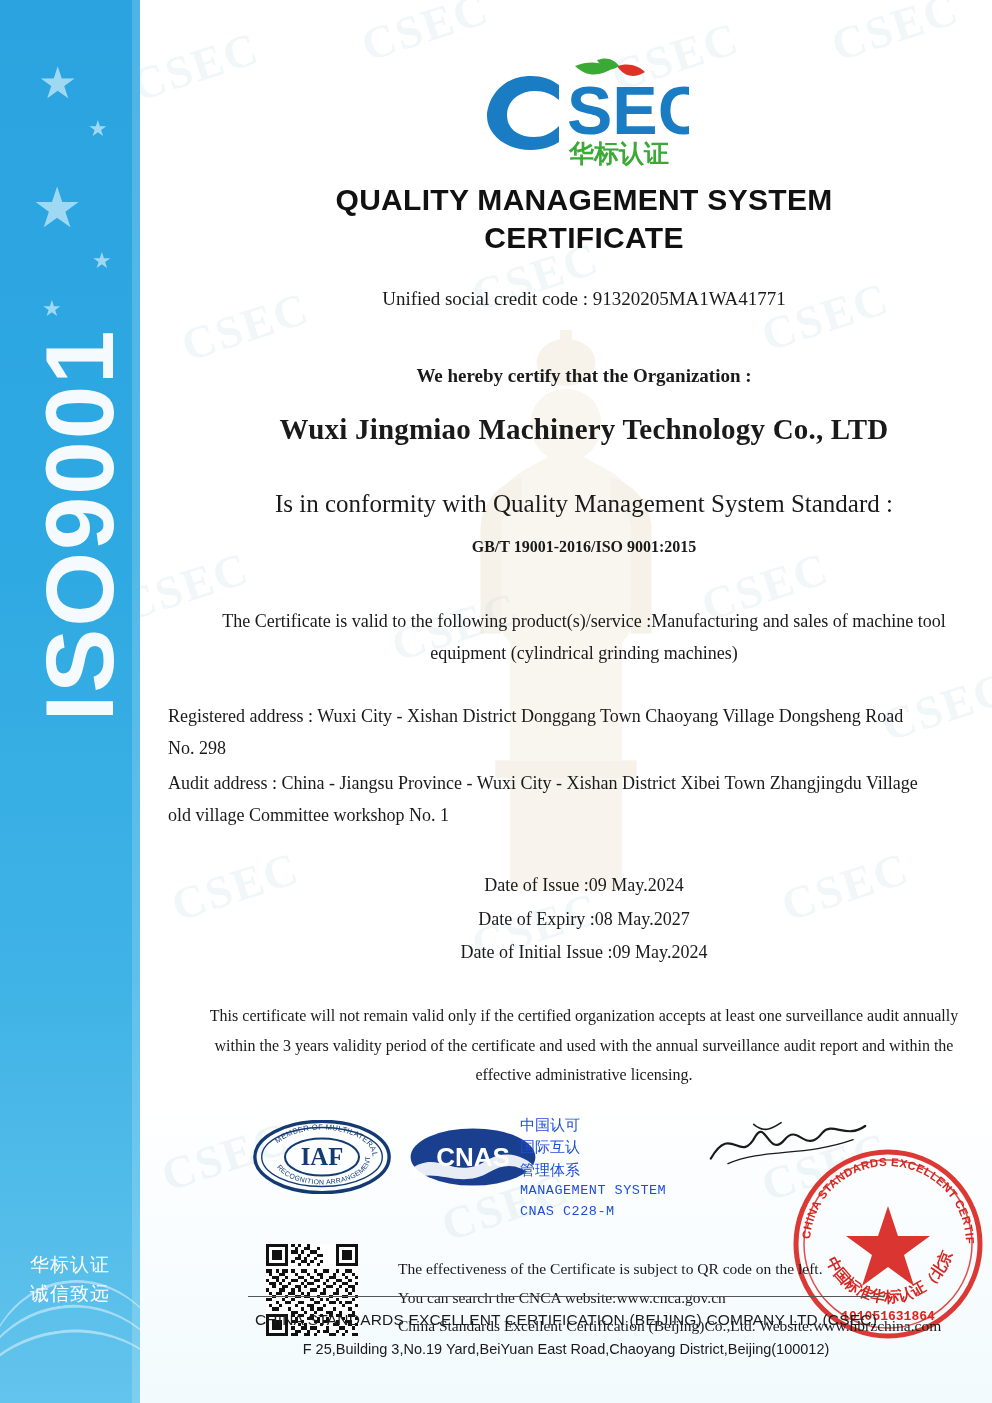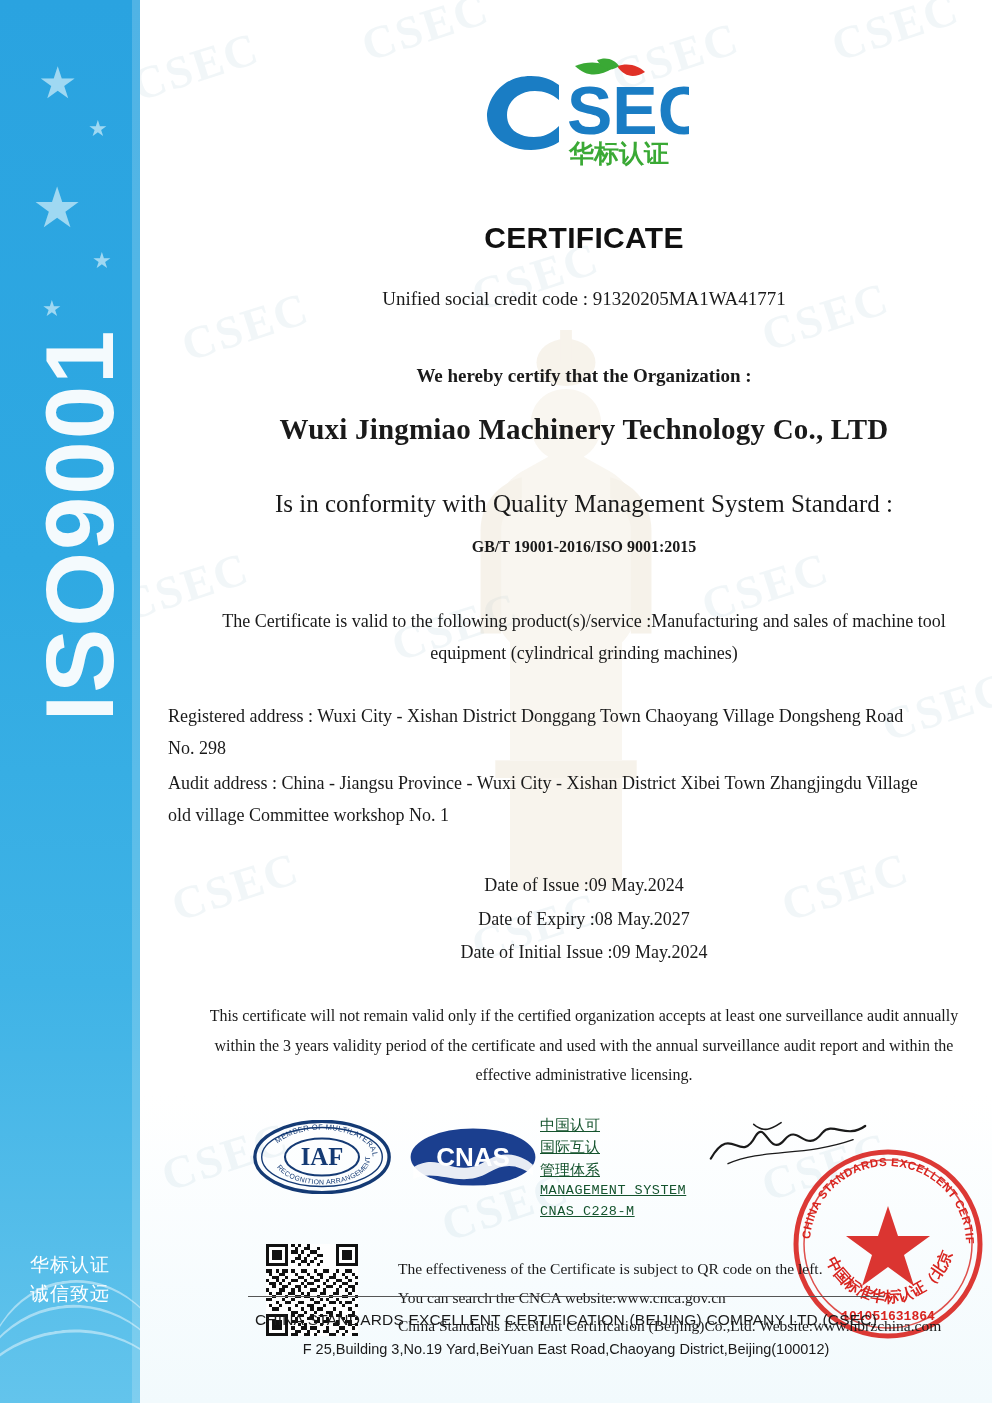--- a/index.html
+++ b/index.html
@@ -204,25 +204,24 @@
     left: 112px; top: 6px;
     width: 140px; height: 74px;
   }
   .cnas {
     position: absolute;
     left: 268px; top: 10px;
     width: 130px; height: 66px;
   }
   .cnas-text {
     position: absolute;
-    left: 400px; top: 0px;
+    left: 380px; top: 0px;
     font-size: 15px;
     line-height: 1.5;
-    color: #14532d;
-    text-decoration: underline;
+    color: #1d4ed8;
   }
   .cnas-text .mono {
     font-family: "Liberation Mono", monospace;
     font-size: 13.5px;
     letter-spacing: .5px;
   }
   .signature {
     position: absolute;
     right: 150px; top: 0px;
     width: 180px; height: 60px;
@@ -343,21 +342,21 @@
       <path d="M52 18 C20 18 8 44 8 58 C8 76 26 92 52 92 C64 92 74 88 80 84 L80 68 C72 76 64 79 55 79 C38 79 28 70 28 57 C28 44 39 33 56 33 C65 33 73 36 80 42 L80 27 C72 21 63 18 52 18 Z" fill="#1a7dc4"></path>
       <text x="88" y="76" font-family="Liberation Sans, sans-serif" font-size="68" font-weight="700" fill="#1a7dc4">SEC</text>
       <path d="M96 8 c14 -6 28 -4 38 2 c-12 8 -26 10 -38 -2 z" fill="#3aa935"></path>
       <path d="M138 8 c12 -4 22 0 28 6 c-10 6 -20 6 -28 -6 z" fill="#e03127"></path>
       <path d="M118 2 c10 -4 18 0 22 6 c-8 6 -16 4 -22 -6 z" fill="#3aa935"></path>
       <text x="90" y="104" font-family="Liberation Sans, sans-serif" font-size="25" font-weight="700" fill="#3aa935">华标认证</text>
     </svg>
   </div>
 
   <h1 class="title">
-    <br>
+    <span>QUALITY MANAGEMENT SYSTEM</span><br>
     <span>CERTIFICATE</span>
   </h1>
 
   <div class="cert-no">
     <div>Unified social credit code : 91320205MA1WA41771</div>
   </div>
 
   <div class="hereby">We hereby certify that the Organization :</div>
   <div class="org-name">Wuxi Jingmiao Machinery Technology Co., LTD</div>
 

